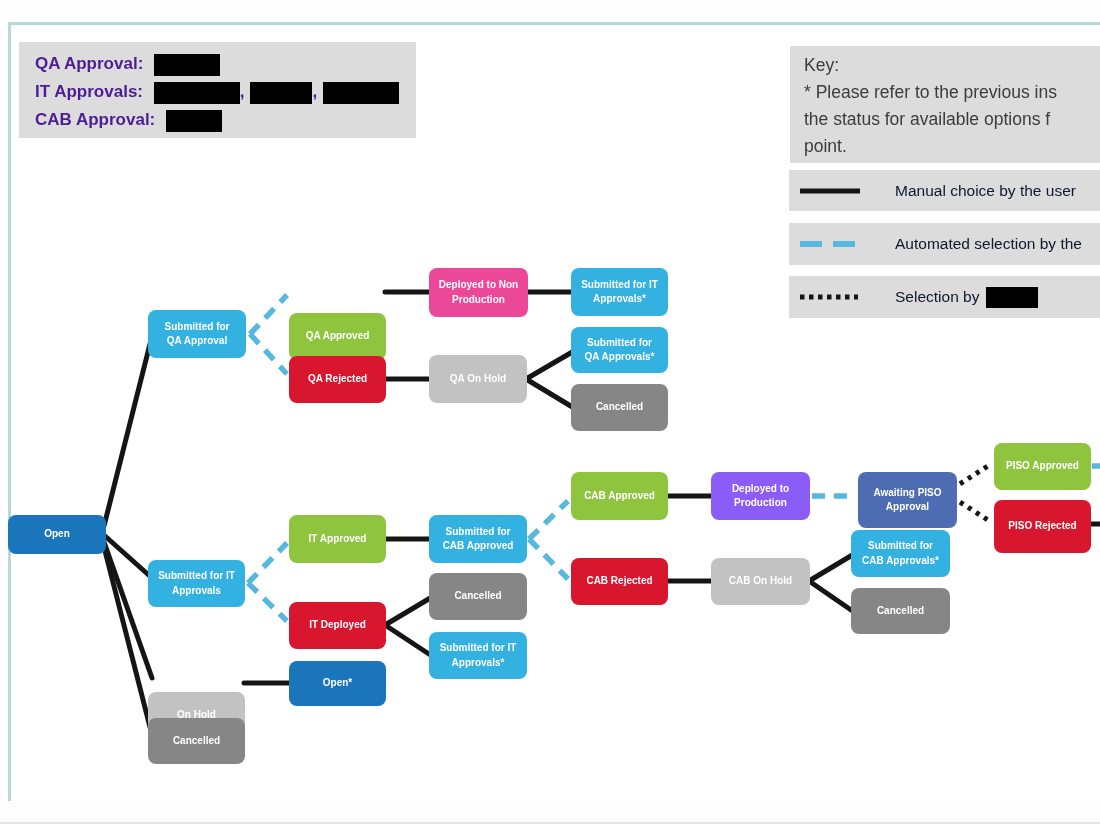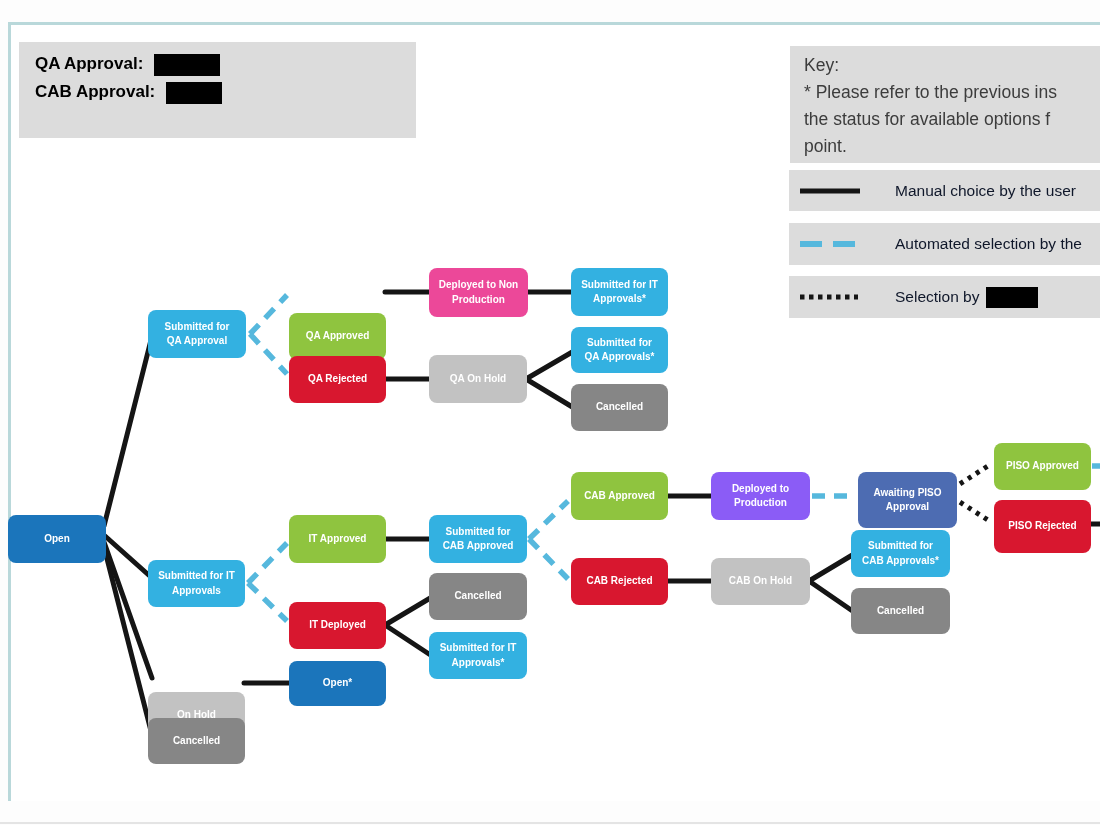--- a/index.html
+++ b/index.html
@@ -10,21 +10,21 @@
   .panel{
     position:absolute;left:8px;top:22px;width:1100px;height:779px;
     background:#ffffff;border-left:3px solid;border-top:3px solid;
     box-sizing:border-box;z-index:0;
   }
   .bottom-line{position:absolute;left:0;top:822px;width:1100px;height:2px;background:#e4e4e4;z-index:0;}
   .info-box{
     position:absolute;left:19px;top:42px;width:397px;height:96px;
     padding:8px 0 0 16px;box-sizing:border-box;z-index:3;
   }
-  .info-row{font-weight:bold;font-size:17px;color:#000000;line-height:28px;white-space:nowrap;}
+  .info-row{font-weight:bold;font-size:17px;color:#4c1d95;line-height:28px;white-space:nowrap;}
   .redact{display:inline-block;background:#000;height:22px;vertical-align:middle;margin-left:6px;}
   .key-box{
     position:absolute;left:790px;top:46px;width:345px;height:117px;
     padding:6px 0 0 14px;box-sizing:border-box;z-index:3;
   }
   .key-title,.key-line{font-size:17.5px;color:#3c3c3c;line-height:27px;white-space:nowrap;}
   .legend-row{
     position:absolute;left:789px;width:345px;display:flex;align-items:center;z-index:3;
   }
   .legend-label{margin-left:23px;font-size:15.5px;color:#0f172a;white-space:nowrap;}
@@ -38,20 +38,21 @@
   .node span{white-space:pre-line;}
 </style>
 </head>
 <body>
 
 <div class="panel" style="border-color: rgb(185, 216, 218);"></div>
 <div class="bottom-line"></div>
 
 <div class="info-box" style="background: rgb(220, 220, 220);">
     <div class="info-row"><span>QA Approval: </span><span class="redact" style="width: 66px;"></span></div>
+    <div class="info-row"><span>IT Approvals: </span><span class="redact" style="width: 86px;"></span>,<span class="redact" style="width: 62px;"></span>,<span class="redact" style="width: 76px;"></span></div>
     <div class="info-row"><span>CAB Approval: </span><span class="redact" style="width: 56px;"></span></div>
   </div>
 
 <div class="key-box" style="background: rgb(220, 220, 220);">
   <div class="key-title">Key:</div>
   <div id="key-notes">
       <div class="key-line">* Please refer to the previous ins</div>
       <div class="key-line">the status for available options f</div>
       <div class="key-line">point.</div>
     </div>
@@ -103,21 +104,21 @@
       <line x1="667" y1="496" x2="714" y2="496" stroke="#151515" stroke-width="5" stroke-linecap="round"></line>
       <line x1="667" y1="581" x2="714" y2="581" stroke="#151515" stroke-width="5" stroke-linecap="round"></line>
       <line x1="809" y1="581" x2="854" y2="554" stroke="#151515" stroke-width="5" stroke-linecap="round"></line>
       <line x1="809" y1="581" x2="854" y2="612" stroke="#151515" stroke-width="5" stroke-linecap="round"></line>
       <line x1="812" y1="496" x2="848" y2="496" stroke="#56b8dd" stroke-width="5.5" stroke-dasharray="13 9"></line>
       <line x1="952" y1="489" x2="991" y2="464" stroke="#151515" stroke-width="5" stroke-dasharray="4 5.5"></line>
       <line x1="952" y1="497" x2="991" y2="522" stroke="#151515" stroke-width="5" stroke-dasharray="4 5.5"></line>
       <line x1="1090" y1="524" x2="1103" y2="524" stroke="#151515" stroke-width="5" stroke-linecap="round"></line>
       <line x1="1092" y1="466" x2="1103" y2="466" stroke="#56b8dd" stroke-width="5.5" stroke-dasharray="13 9"></line>
     </svg>
-<div class="node" style="left: 8px; top: 515px; width: 98px; height: 48px; background: rgb(27, 117, 187);">
+<div class="node" style="left: 8px; top: 515px; width: 98px; height: 39px; background: rgb(27, 117, 187);">
       <span>Open</span>
     </div>
     <div class="node" style="left: 148px; top: 310px; width: 98px; height: 48px; background: rgb(51, 177, 225);">
       <span>Submitted for
 QA Approval</span>
     </div>
     <div class="node" style="left: 289px; top: 269px; width: 97px; height: 47px; background: rgb(143, 196, 63); margin-top: 44px;">
       <span>QA Approved</span>
     </div>
     <div class="node" style="left: 289px; top: 356px; width: 97px; height: 47px; background: rgb(216, 23, 47);">

